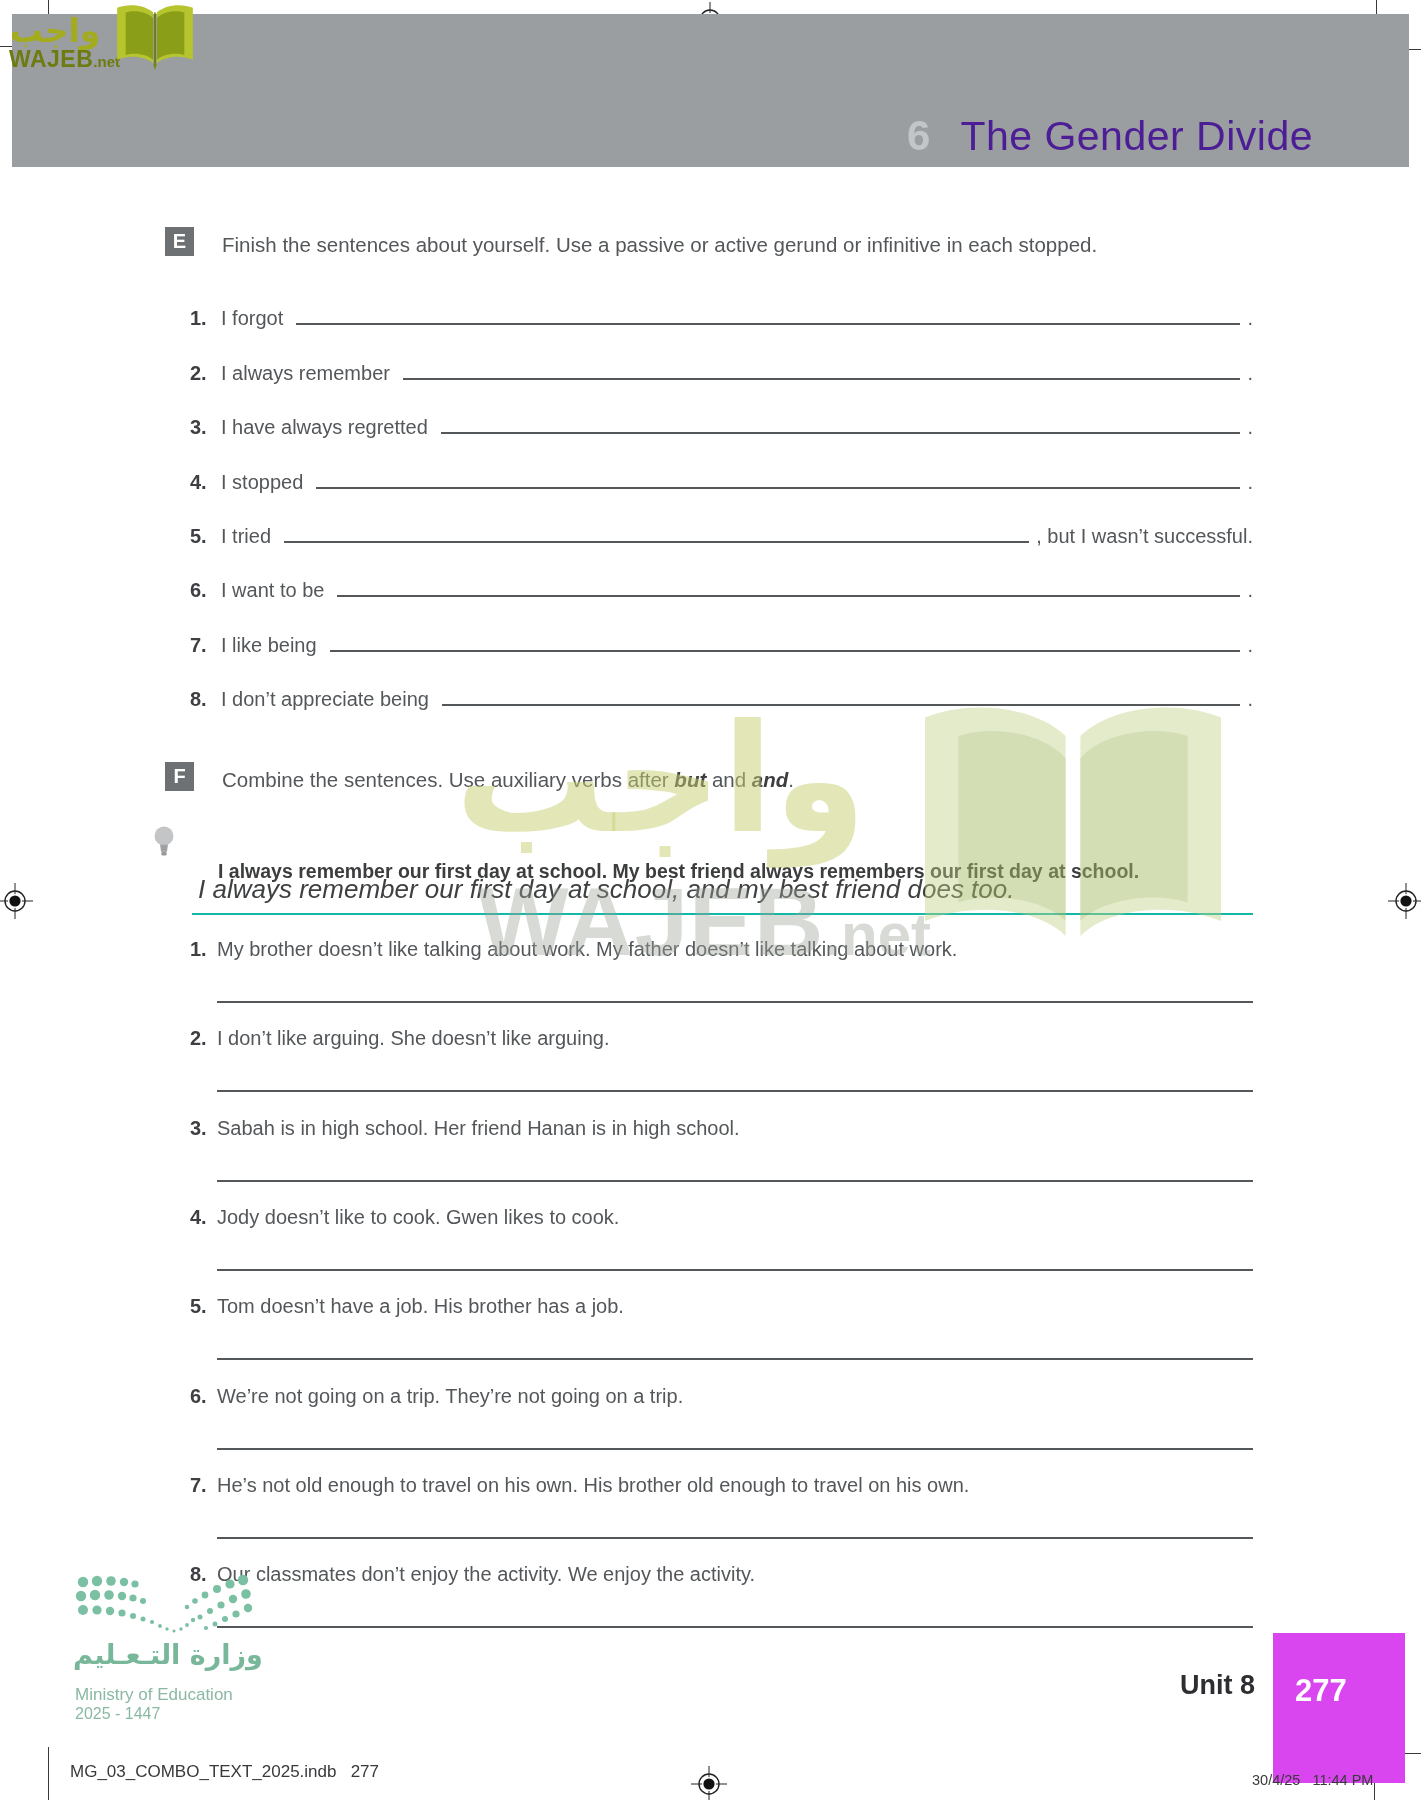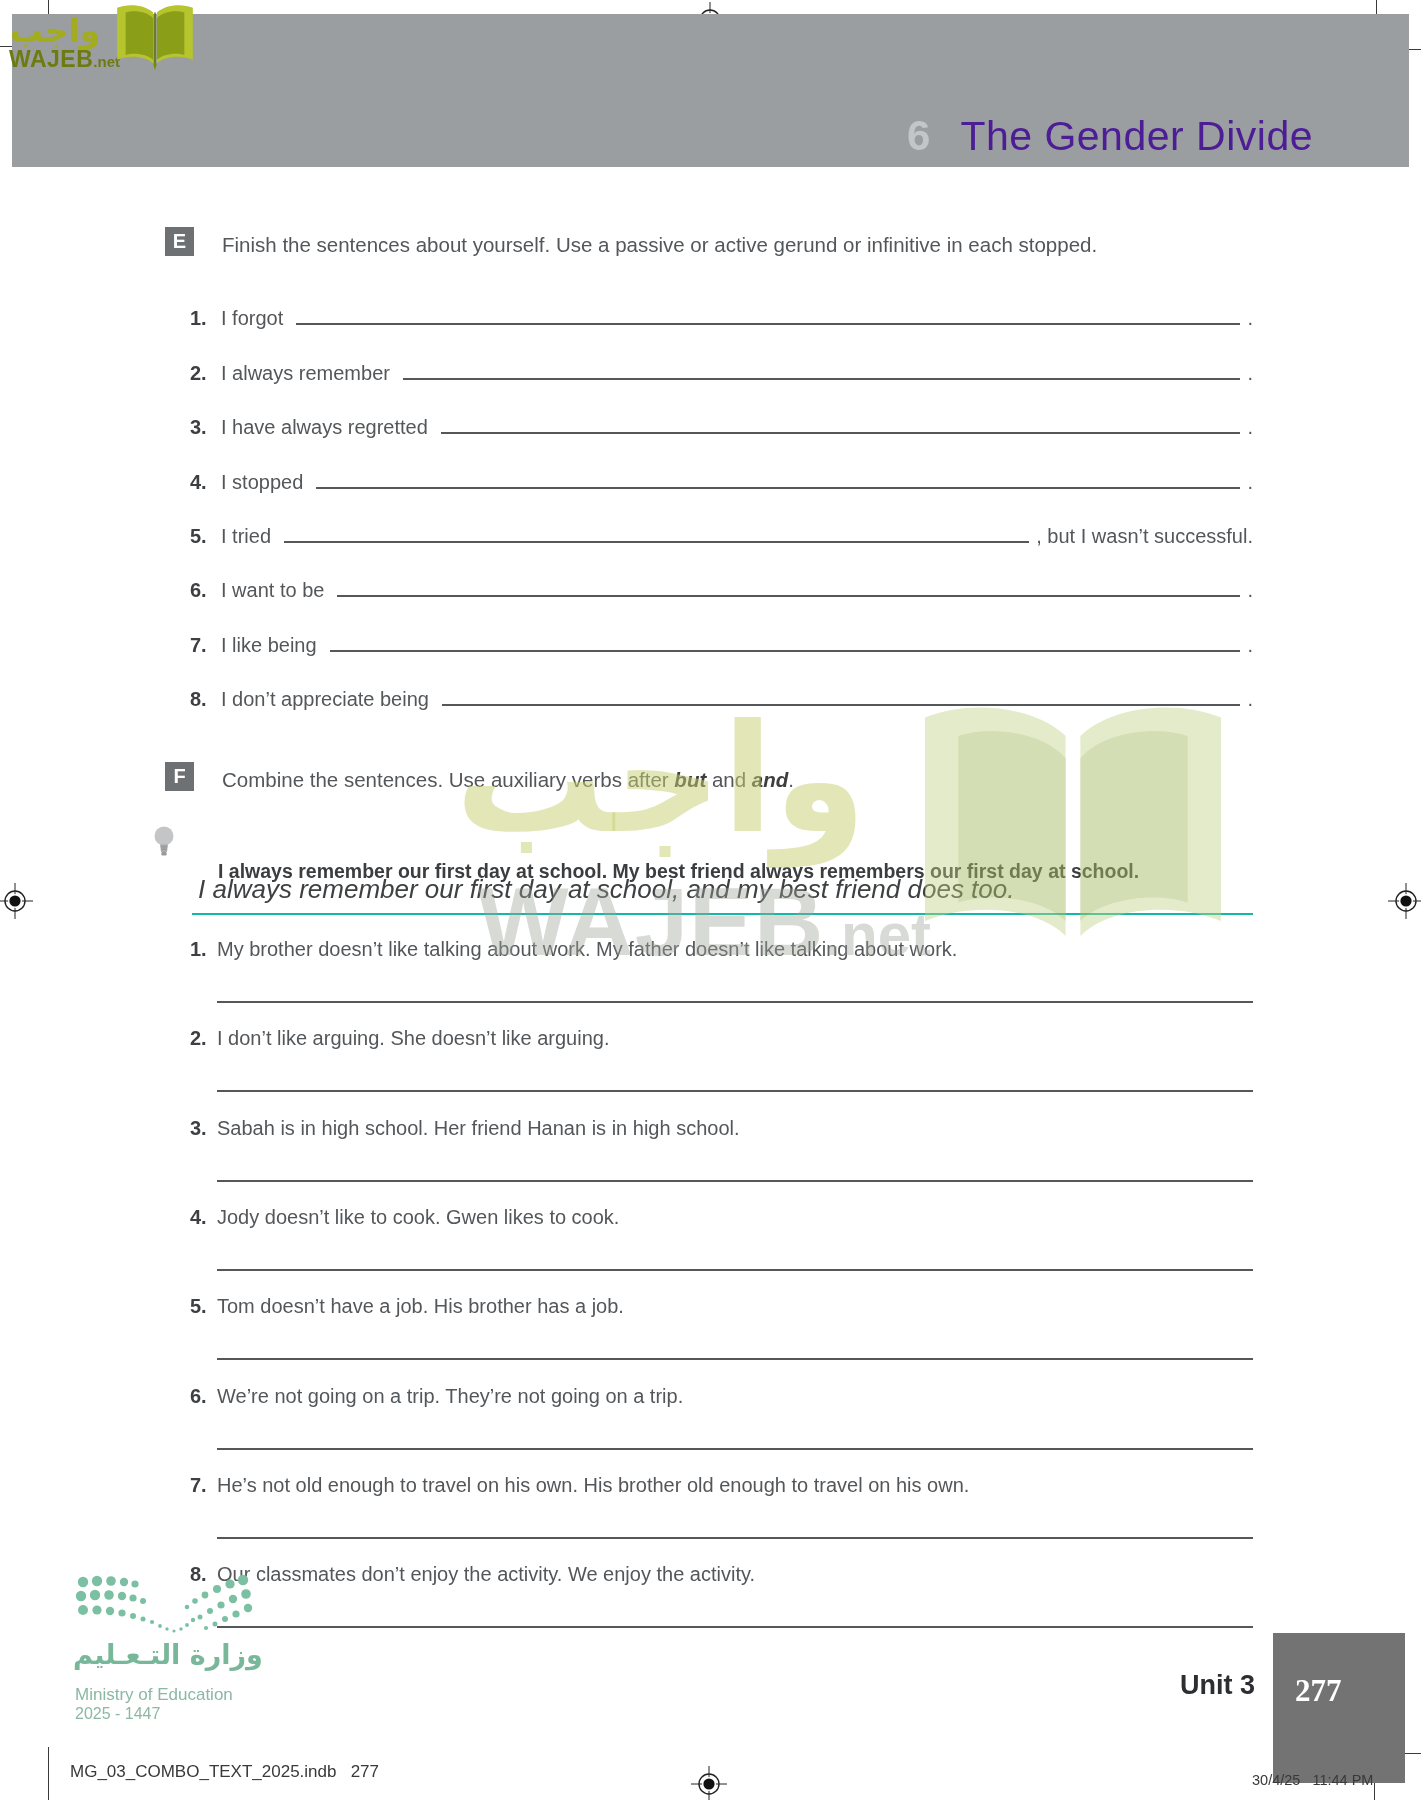--- a/index.html
+++ b/index.html
@@ -66,21 +66,21 @@
   
   #ministry{left:73px;top:1572px;width:260px;z-index:2;}
   #ministry-ar{position:absolute;left:0;top:68px;width:188px;text-align:left;
                font-family:"DejaVu Sans",sans-serif;font-size:27px;font-weight:bold;
                color:#79b79a;white-space:nowrap;line-height:1.1;}
   #ministry-en{position:absolute;left:2px;top:113px;font-size:17px;color:#8ab8a3;}
   #ministry-yr{position:absolute;left:2px;top:133px;font-size:16px;color:#8ab8a3;}
 
   #unit-label{left:1100px;top:1670px;width:155px;text-align:right;font-size:27px;
               font-weight:bold;color:#2c2e31;z-index:2;}
-  #page-box{left:1273px;top:1633px;width:132px;height:150px;background:#737373;z-index:2;font-family:Liberation Serif, serif;}
+  #page-box{left:1273px;top:1633px;width:132px;height:150px;background:#d946ef;z-index:2;}
   #page-num{position:absolute;left:22px;top:40px;font-size:31px;font-weight:bold;color:#ffffff;}
 
   #print-file{left:70px;top:1762px;font-size:17px;color:#38393b;white-space:pre;z-index:2;}
   #print-time{left:1252px;top:1772px;font-size:14.5px;color:#38393b;white-space:pre;z-index:2;text-align:right;}
 </style>
 </head>
 <body>
 
 <div id="page">
 
@@ -341,21 +341,21 @@
           <circle cx="152" cy="47" r="3"></circle>
           <circle cx="142" cy="52" r="2.5"></circle>
           <circle cx="133" cy="56" r="2.1"></circle>
       </g>
     </svg>
     <div id="ministry-ar">وزارة التـعـليم</div>
     <div id="ministry-en">Ministry of Education</div>
     <div id="ministry-yr">2025 - 1447</div>
   </div>
 
-  <div id="unit-label" class="abs">Unit 3</div>
+  <div id="unit-label" class="abs">Unit 8</div>
   <div id="page-box" class="abs">
     <div id="page-num">277</div>
   </div>
 
   <div id="print-file" class="abs">MG_03_COMBO_TEXT_2025.indb   277</div>
   <div id="print-time" class="abs">30/4/25   11:44 PM</div>
 
 </div>
 
 </body></html>

